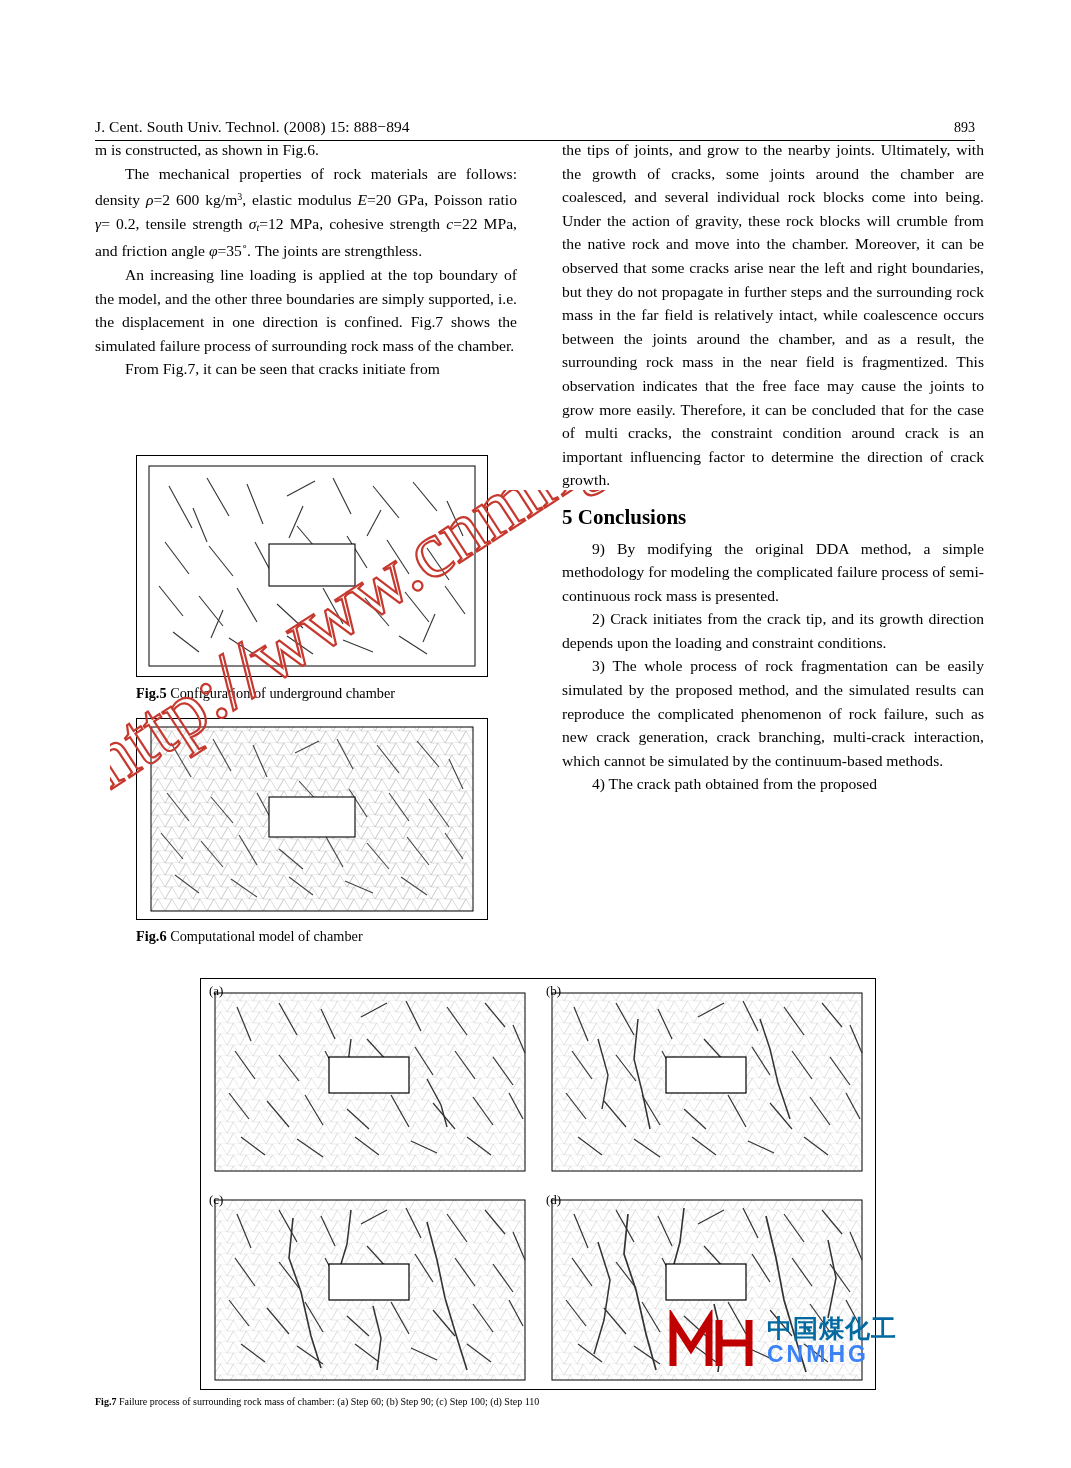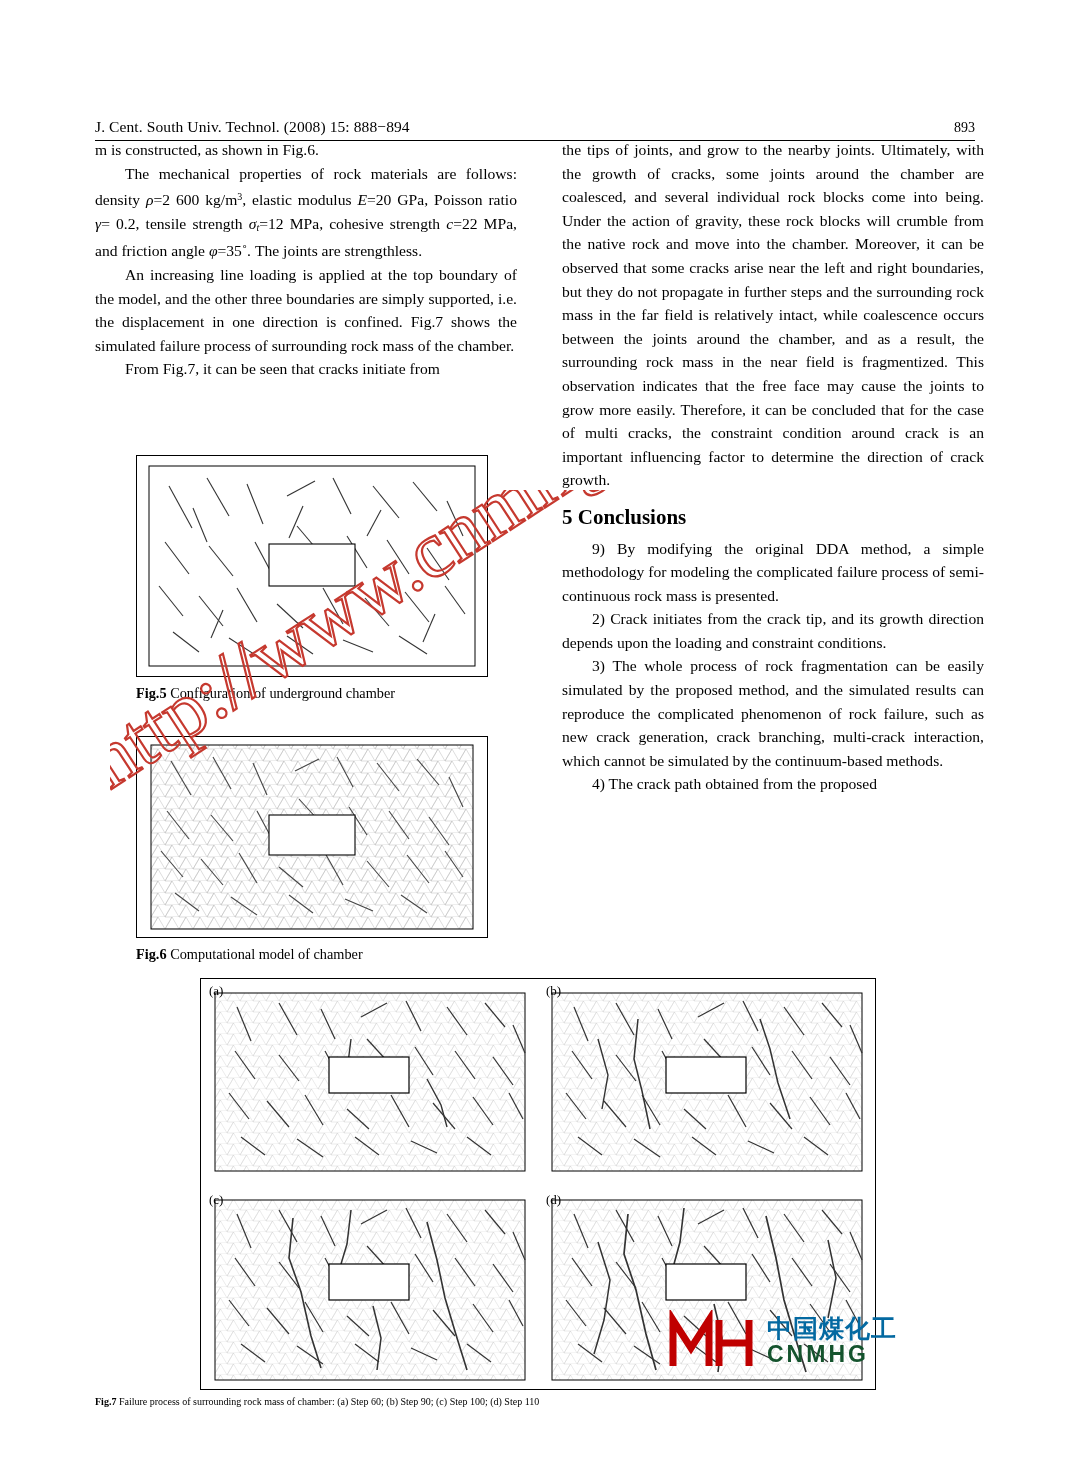--- a/index.html
+++ b/index.html
@@ -50,21 +50,21 @@
   }
   .fig-caption{
     font-size:14.3px;
     line-height:19px;
     margin-top:7px;
   }
   .fig-caption b{font-weight:bold;}
 
   .fig5wrap{position:absolute;left:136px;top:455px;width:352px;}
   .fig5 {width:350px;height:220px;}
-  .fig6wrap{position:absolute;left:136px;top:736px;width:352px;}
+  .fig6wrap{position:absolute;left:136px;top:718px;width:352px;}
   .fig6 {width:350px;height:200px;}
 
   .sec-head{
     font-size:21px;
     font-weight:bold;
     margin:14px 0 7px 0;
   }
 
   .fig7wrap{
     position:absolute;left:200px;top:978px;width:676px;
@@ -105,21 +105,21 @@
   .cnmhg .txt{
     margin-left:10px;
     line-height:1.05;
   }
   .cnmhg .cn{
     font-size:25px;font-weight:bold;color:#0369a1;
     font-family:"DejaVu Sans", sans-serif;
     letter-spacing:1px;
   }
   .cnmhg .en{
-    font-size:23px;font-weight:bold;color:#14532d;
+    font-size:23px;font-weight:bold;color:#3b82f6;
     font-family:"Liberation Sans", sans-serif;
     letter-spacing:3px;
   }
 </style>
 </head>
 <body>
 
 <div class="page">
 
   <div class="header">

